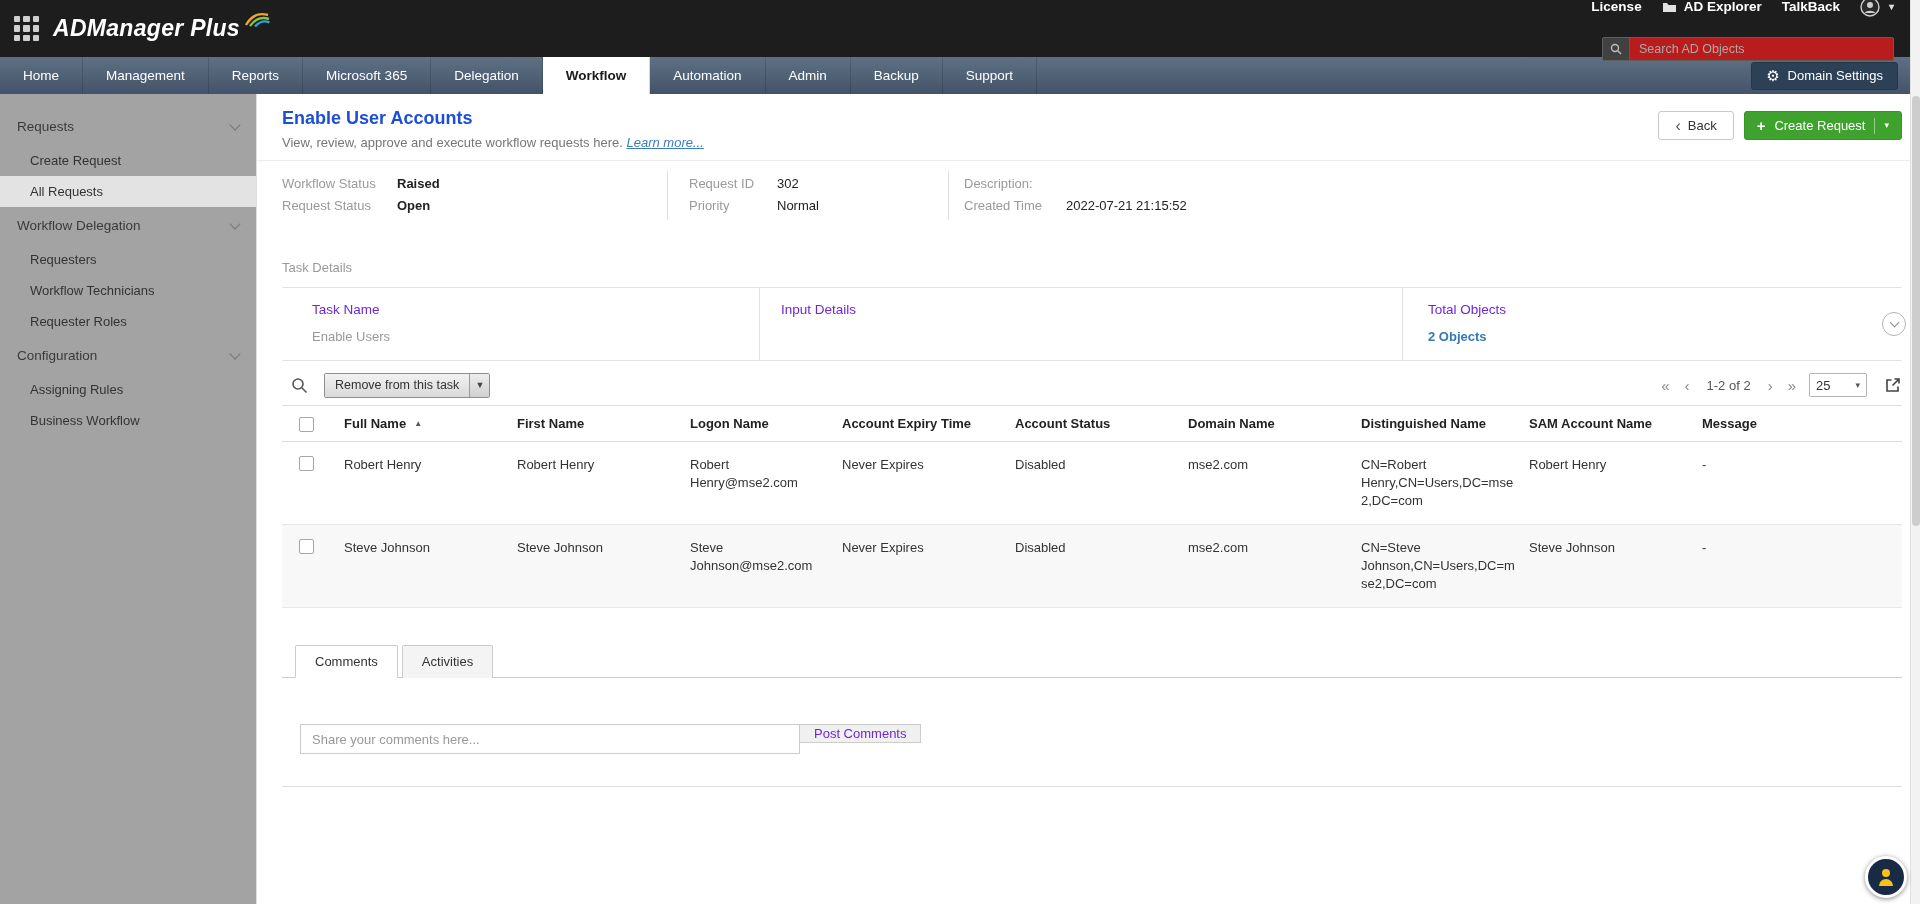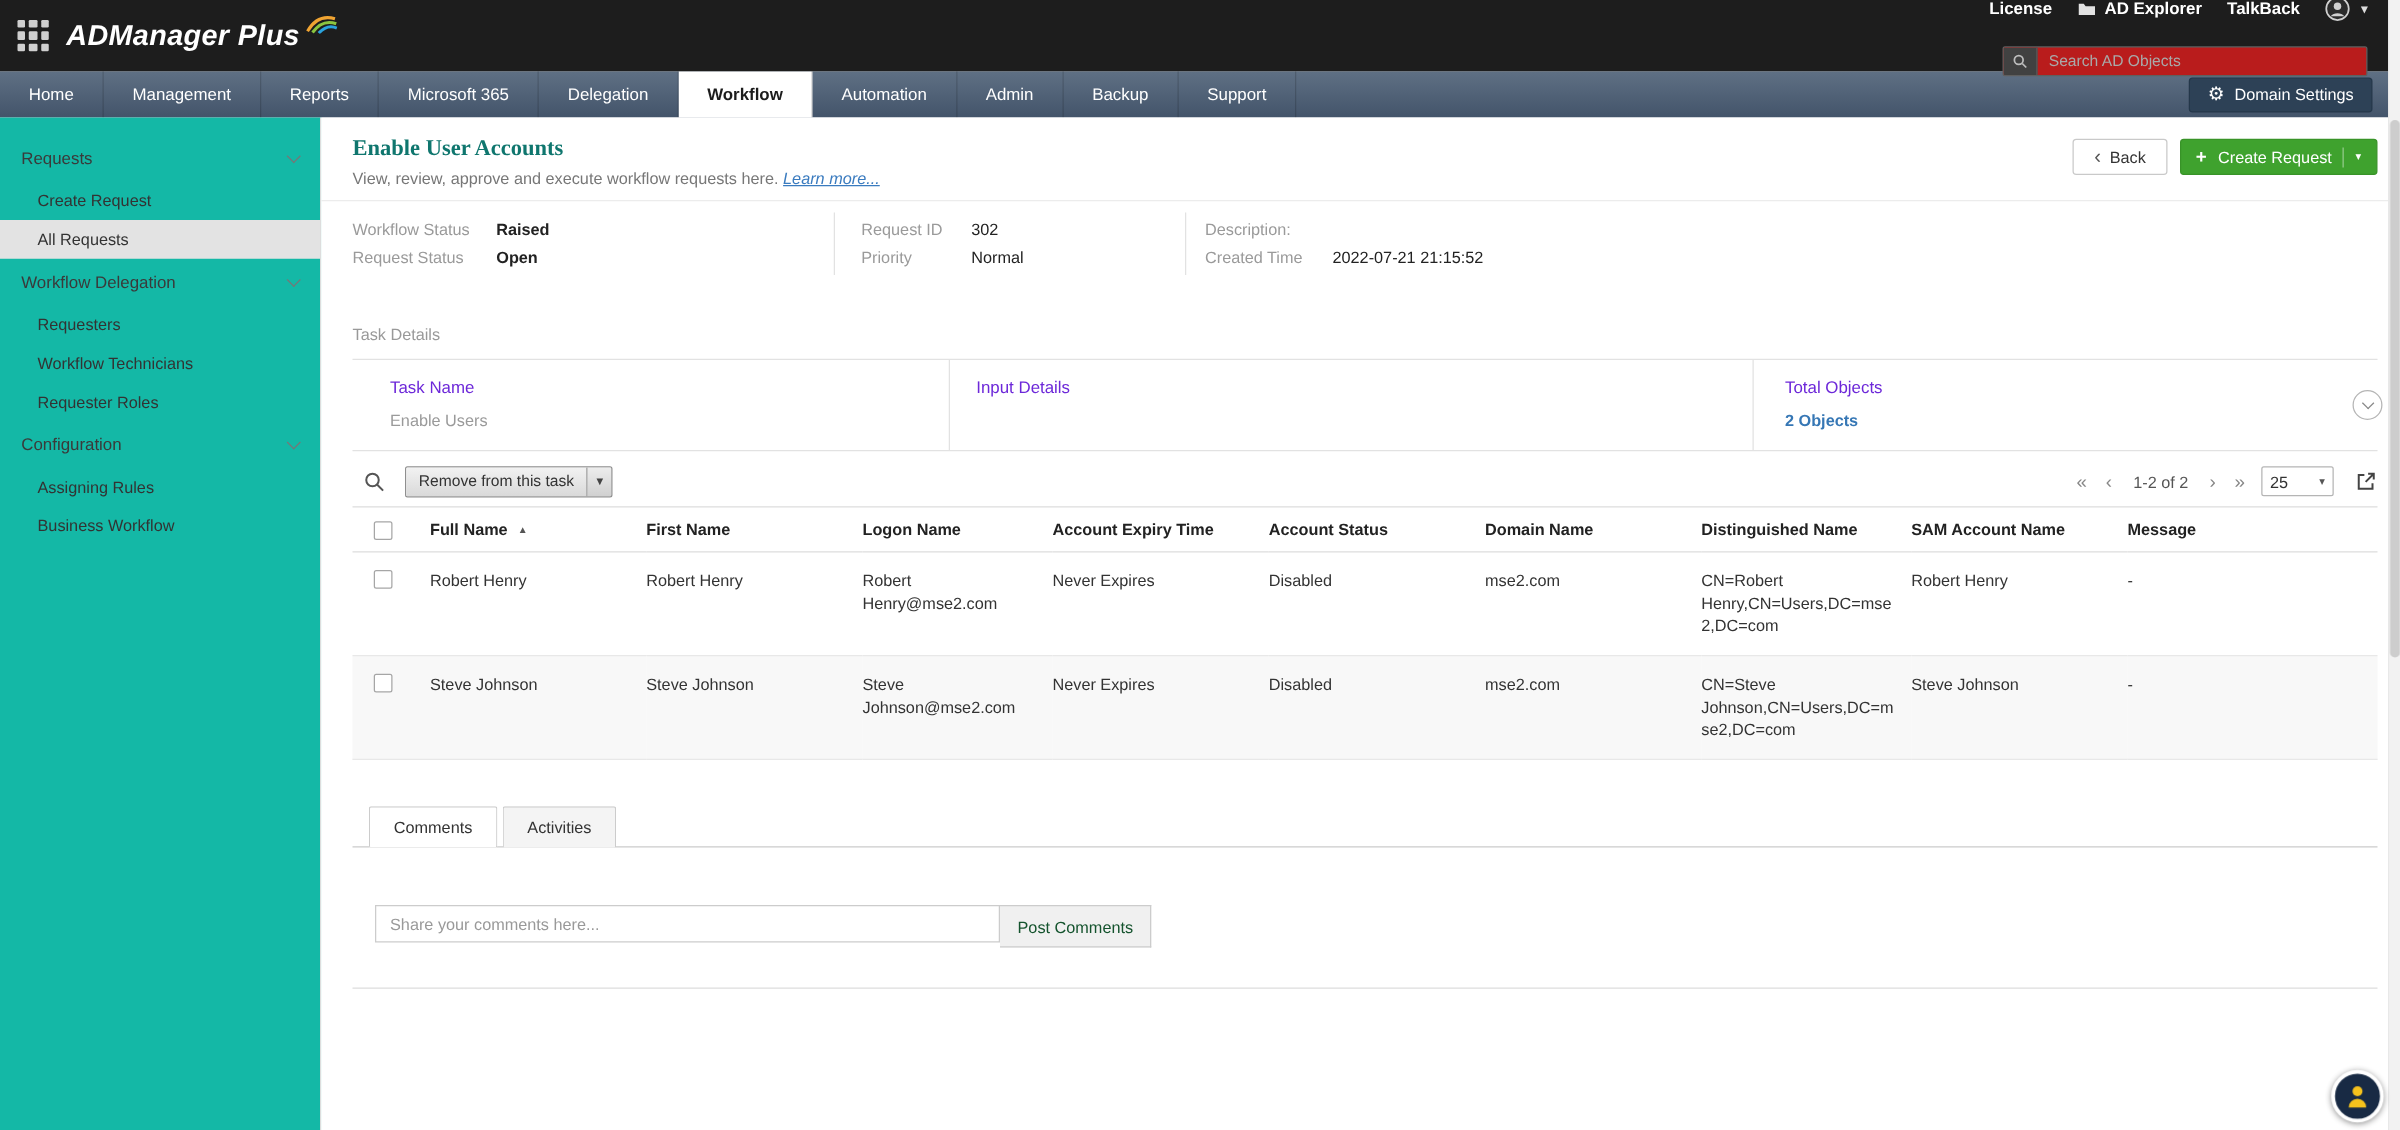--- a/index.html
+++ b/index.html
@@ -23,30 +23,30 @@
 
   
   .nav { height:37px; background:linear-gradient(#5f7084,#43546a); display:flex; align-items:stretch; color:#fff; }
   .nav-tab { padding:0 23px; display:flex; align-items:center; font-size:13.5px; border-right:1px solid rgba(0,0,0,.16); cursor:pointer; white-space:nowrap; }
   .nav-tab.active { background:#fff; color:#1c1c1c; font-weight:bold; }
   .domain-settings { margin-left:auto; align-self:center; margin-right:22px; background:#2d4156; border:1px solid #24374a; border-radius:3px; height:28px; display:flex; align-items:center; gap:8px; padding:0 14px; font-size:13px; cursor:pointer; white-space:nowrap; }
   .gear { font-size:15px; line-height:1; }
 
   
   .app { display:flex; height:810px; }
-  .sidebar { width:257px; background:#14b8a6; border-right:1px solid #ddd; padding-top:14px; flex-shrink:0; }
+  .sidebar { width:257px; background:#a3a3a3; border-right:1px solid #ddd; padding-top:14px; flex-shrink:0; }
   .sb-head { display:flex; align-items:center; justify-content:space-between; padding:11px 17px; font-size:13.5px; color:#3a3a3a; cursor:pointer; }
   .sb-chev { width:8px; height:8px; border-right:1.6px solid #777; border-bottom:1.6px solid #777; transform:rotate(45deg); margin-top:-4px; }
   .sb-item { padding:8px 16px 8px 30px; font-size:13px; color:#333; cursor:pointer; }
   .sb-item.selected { background:#e3e3e3; }
   .main { flex:1; position:relative; overflow:hidden; background:#fff; }
 
   
   .page-head { display:flex; align-items:flex-start; padding:14px 18px 0 25px; }
-  .page-title { font-size:18px; font-weight:bold; color:#0f766e;font-family:Liberation Serif, serif; }
+  .page-title { font-size:18px; font-weight:bold; color:#1d4ed8; }
   .page-sub { font-size:13px; color:#777; margin-top:6px; }
   .learn-more { color:#3a7bbf; text-decoration:underline; cursor:pointer;font-style:italic; }
   .head-actions { margin-left:auto; display:flex; gap:10px; margin-top:3px; }
   .btn-back { background:#fff; border:1px solid #c9c9c9; border-radius:3px; height:29px; padding:0 16px; display:flex; align-items:center; gap:7px; font-size:13px; color:#333; cursor:pointer; }
   .btn-back .chev { font-size:16px; color:#555; line-height:1; }
   .btn-create { background:#3fa22e; border:1px solid #389328; border-radius:3px; height:29px; display:flex; align-items:center; gap:9px; padding:0 12px; color:#fff; font-size:13px; cursor:pointer; }
   .btn-create .plus { font-weight:bold; font-size:15px; line-height:1; }
   .btn-create .sep { width:1px; height:16px; background:rgba(255,255,255,.45); }
   .caret-sm { font-size:9px; line-height:1; }
 
@@ -111,21 +111,21 @@
   .sort-asc { font-size:8px; color:#555; margin-left:8px; vertical-align:2px; }
 
   
   .comments { margin:36px 18px 0 25px; border-bottom:1px solid #ddd; }
   .ctabs { display:flex; border-bottom:1px solid #ccc; padding-left:13px; }
   .ctab { padding:8px 19px; font-size:13px; color:#333; border:1px solid #ccc; border-bottom:none; margin-right:4px; border-radius:2px 2px 0 0; cursor:pointer; background:#f4f4f4; position:relative; top:1px; }
   .ctab.active { background:#fff; border-bottom:1px solid #fff; }
   .comment-row { display:flex; padding:46px 0 32px 18px; }
   .comment-input { width:500px; height:30px; border:1px solid #ccc; padding:0 11px; font-size:13px; color:#333; outline:none; font-family:inherit; }
   .comment-input::placeholder { color:#999; }
-  .btn-post { height:34px; border:1px solid #ccc; border-left:none; background:#f0f0f0; padding:0 14px; font-size:13px; color:#14532d; cursor:pointer; font-family:inherit; }
+  .btn-post { height:19px; border:1px solid #ccc; border-left:none; background:#f0f0f0; padding:0 14px; font-size:13px; color:#6d28d9; cursor:pointer; font-family:inherit; }
 
   
   .scrollbar { position:fixed; right:0; top:0; width:10px; height:904px; background:#f2f2f2; border-left:1px solid #e2e2e2; }
   .scroll-thumb { position:absolute; top:96px; left:1px; width:8px; height:430px; background:#cdcdcd; border-radius:4px; }
   .chat-fab { position:fixed; right:13px; bottom:6px; width:42px; height:42px; border-radius:50%; background:#182a44; border:3px solid #fff; box-shadow:0 1px 5px rgba(0,0,0,.45); display:flex; align-items:center; justify-content:center; cursor:pointer; }
   .fab-person { position:relative; width:18px; height:17px; }
   .fab-person::before { content:""; position:absolute; top:0; left:5px; width:8px; height:8px; border-radius:50%; background:#f6c21c; }
   .fab-person::after { content:""; position:absolute; bottom:0; left:2px; width:14px; height:7px; border-radius:7px 7px 0 0; background:#f6c21c; }
 </style>
 </head>

